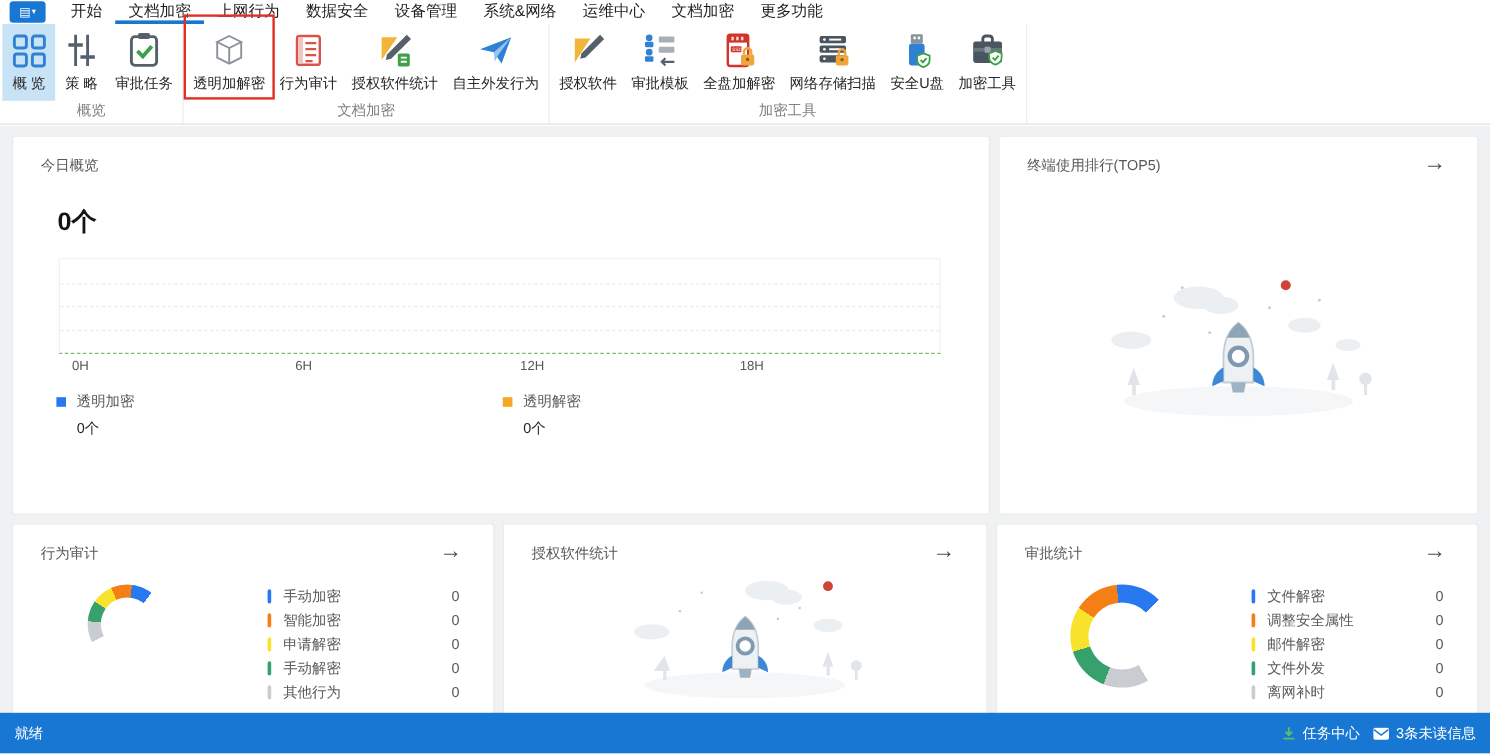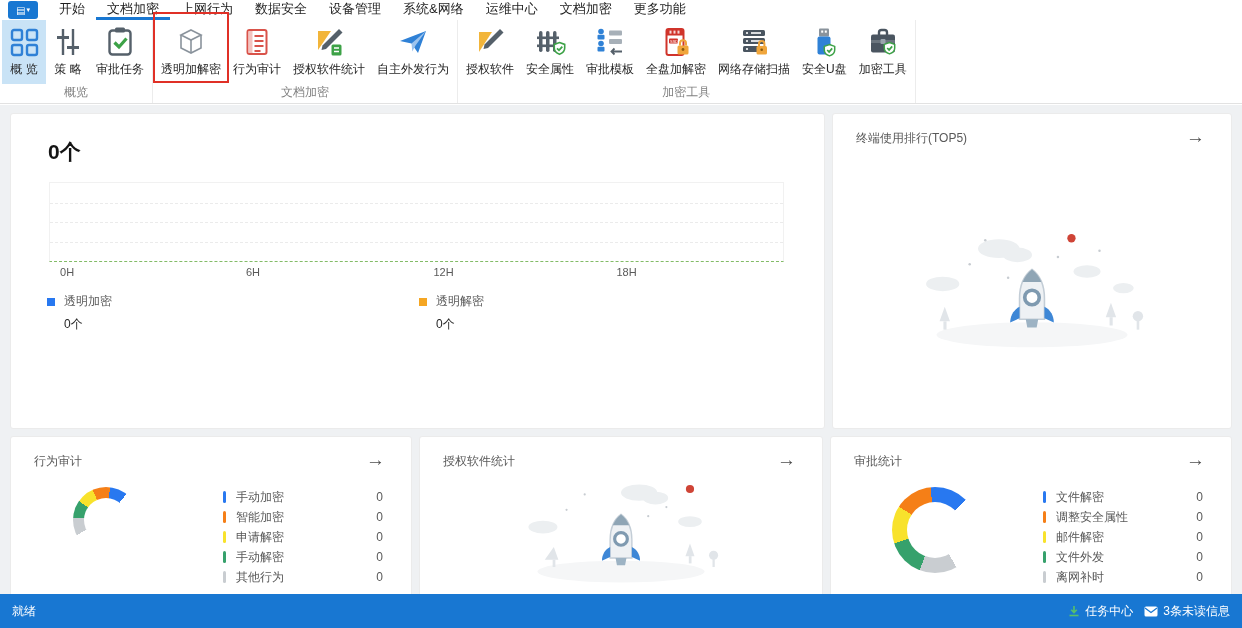--- a/index.html
+++ b/index.html
@@ -191,34 +191,20 @@
       <div class="ritems">
         <div class="rbtn">
           <svg viewBox="0 0 32 32">
             <path d="M5 6h13L5 26z" fill="#f2b53a"></path>
             <path d="M26 3l3.5 3.5L14 22l-4.5 1 1-4.5z" fill="#55606a"></path>
           </svg>
           <span class="blabel">授权软件</span>
         </div>
         <div class="rbtn">
           <svg viewBox="0 0 32 32">
-            <g fill="#55606a">
-                <rect x="5" y="5" width="3.5" height="21" rx="1.7"></rect>
-                <rect x="12" y="5" width="3.5" height="21" rx="1.7"></rect>
-                <rect x="19" y="5" width="3.5" height="21" rx="1.7"></rect>
-                <rect x="3" y="10.5" width="22" height="2.6"></rect>
-                <rect x="3" y="18.5" width="22" height="2.6"></rect>
-              </g>
-            <path d="M25.5 16.5l5.2 1.9v3.7c0 3-2 5.1-5.2 6.2-3.2-1.1-5.2-3.2-5.2-6.2v-3.7z" fill="#fff" stroke="#3da247" stroke-width="1.6"></path>
-            <path d="M23 22.3l2 2 3.3-3.7" stroke="#3da247" stroke-width="1.8" fill="none"></path>
-          </svg>
-          <span class="blabel">安全属性</span>
-        </div>
-        <div class="rbtn">
-          <svg viewBox="0 0 32 32">
             <g fill="#2f81d6">
                 <circle cx="7" cy="5.5" r="2.8"></circle>
                 <rect x="3.5" y="8.8" width="7" height="4.6" rx="1"></rect>
                 <circle cx="7" cy="17.5" r="2.8"></circle>
                 <rect x="3.5" y="20.8" width="7" height="4.6" rx="1"></rect>
               </g>
             <g fill="#a7b0b8">
                 <rect x="15" y="4.5" width="13" height="5" rx="1"></rect>
                 <rect x="15" y="13" width="13" height="5" rx="1"></rect>
               </g>
@@ -285,20 +271,23 @@
         </div>
       </div>
       <div class="rlabel">加密工具</div>
     </div>
   </div>
 
   <div class="content">
     <div class="row1">
 
       <div class="card" id="card-today">
+        <div class="card-head">
+          <span class="card-title">今日概览</span>
+        </div>
         <div class="metric">
           <div class="metric-value">0个</div>
         </div>
         <div class="plot-wrap">
           <div class="plot">
             <div class="gl" style="top:25%"></div>
             <div class="gl" style="top:50%"></div>
             <div class="gl" style="top:75%"></div>
           </div>
           <div class="xlabels">

